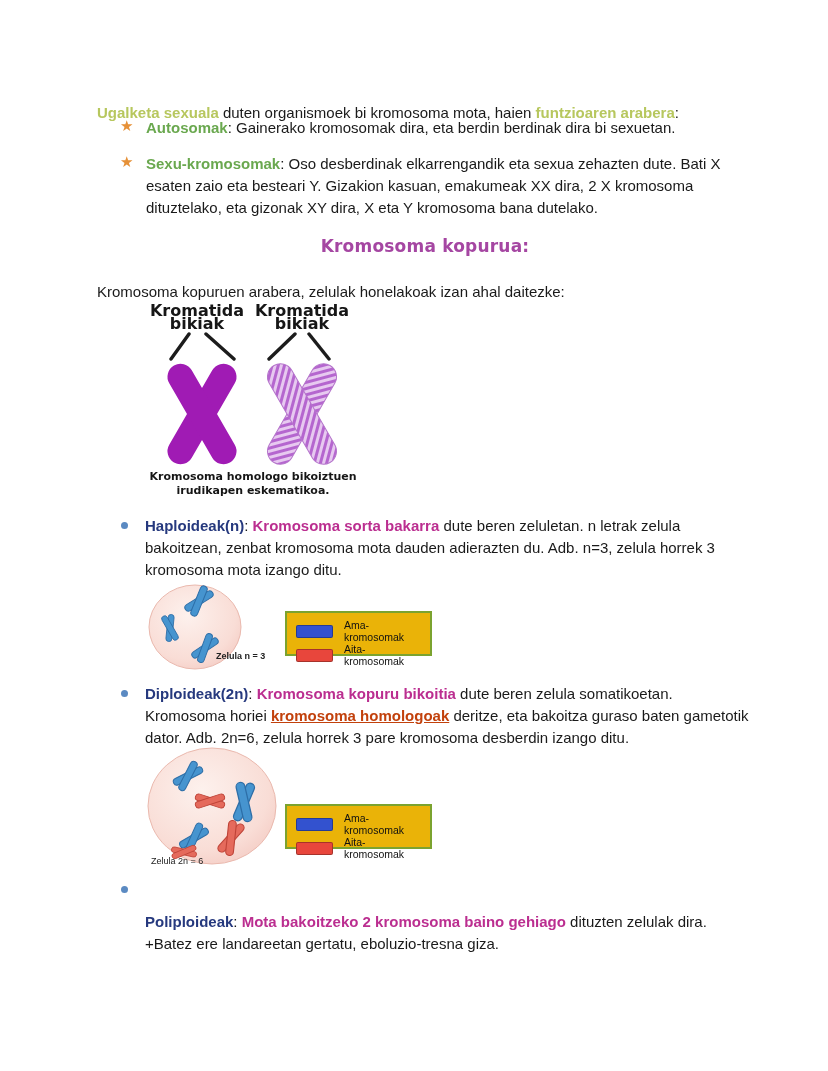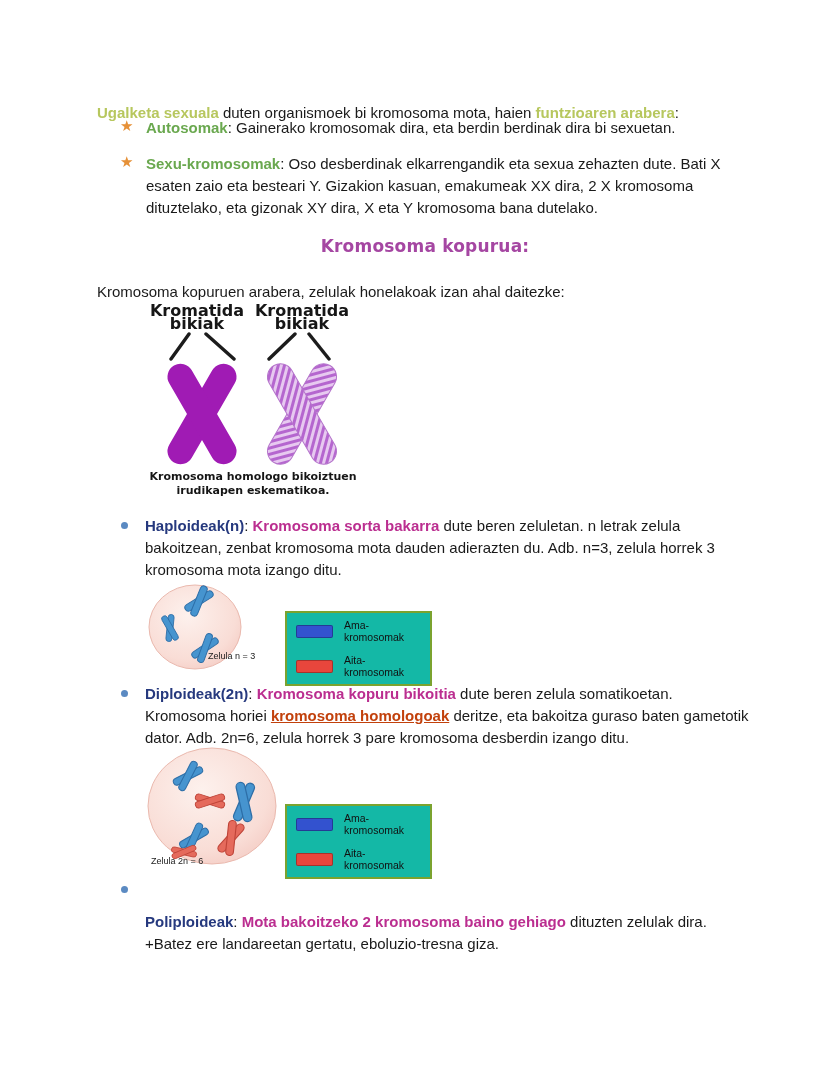--- a/index.html
+++ b/index.html
@@ -29,21 +29,21 @@
   .fig-caption {
     font-family:"DejaVu Sans", sans-serif; font-weight:bold; font-size:11px;
     line-height:14px; text-align:center; color:#161616;
   }
   .dot {
     width:7px; height:7px; border-radius:50%; background:#5b8ac2; display:block;
   }
   .bullet-body { width:614px; line-height:22px; }
   .cell-caption { font-size:9px; color:#222; font-family:"Liberation Sans", sans-serif; }
   .legend {
-    width:147px; height:75px; background:#14b8a6; border:2px solid #7ba32f;
+    width:147px; height:45px; background:#eab308; border:2px solid #7ba32f;
     padding:6px 9px; display:flex; flex-direction:column; justify-content:space-between;
   }
   .legend-row { display:flex; align-items:center; }
   .swatch {
     width:37px; height:13px; flex:0 0 37px; margin-right:11px;
     border:1px solid rgba(0,0,0,0.28); border-radius:2px; display:block;
   }
   .legend-label { font-size:10.5px; line-height:12px; color:#111; width:82px; }
 </style>
 </head>
@@ -108,21 +108,21 @@
       <rect x="-3.5" y="-16" width="7" height="32" rx="3.5" transform="rotate(-18)"></rect>
     </g>
   </defs>
   <ellipse cx="48" cy="43" rx="46" ry="42" fill="url(#cellg)" stroke="#eab9ae" stroke-width="1"></ellipse>
   <g fill="#4694cf" stroke="#2d6ea7" stroke-width="1">
     <use href="#chromo" transform="translate(52,17) rotate(40)"></use>
     <use href="#chromo" transform="translate(23,44) rotate(-12) scale(0.85)"></use>
     <use href="#chromo" transform="translate(58,64) rotate(38) scale(0.95)"></use>
   </g>
 </svg>
-<span class="abs cell-caption" style="left:208px; top:651px;">Zelula n = 3</span>
+<span class="abs cell-caption" style="left:216px; top:651px;font-weight:bold;">Zelula n = 3</span>
 
 <div class="abs legend" style="left:285px; top:611px;">
   <div class="legend-row">
     <span class="swatch" style="background-color: rgb(51, 82, 207);"></span>
     <span class="legend-label">Ama-kromosomak</span>
   </div>
   <div class="legend-row">
     <span class="swatch" style="background-color: rgb(232, 70, 60);"></span>
     <span class="legend-label">Aita-kromosomak</span>
   </div>

